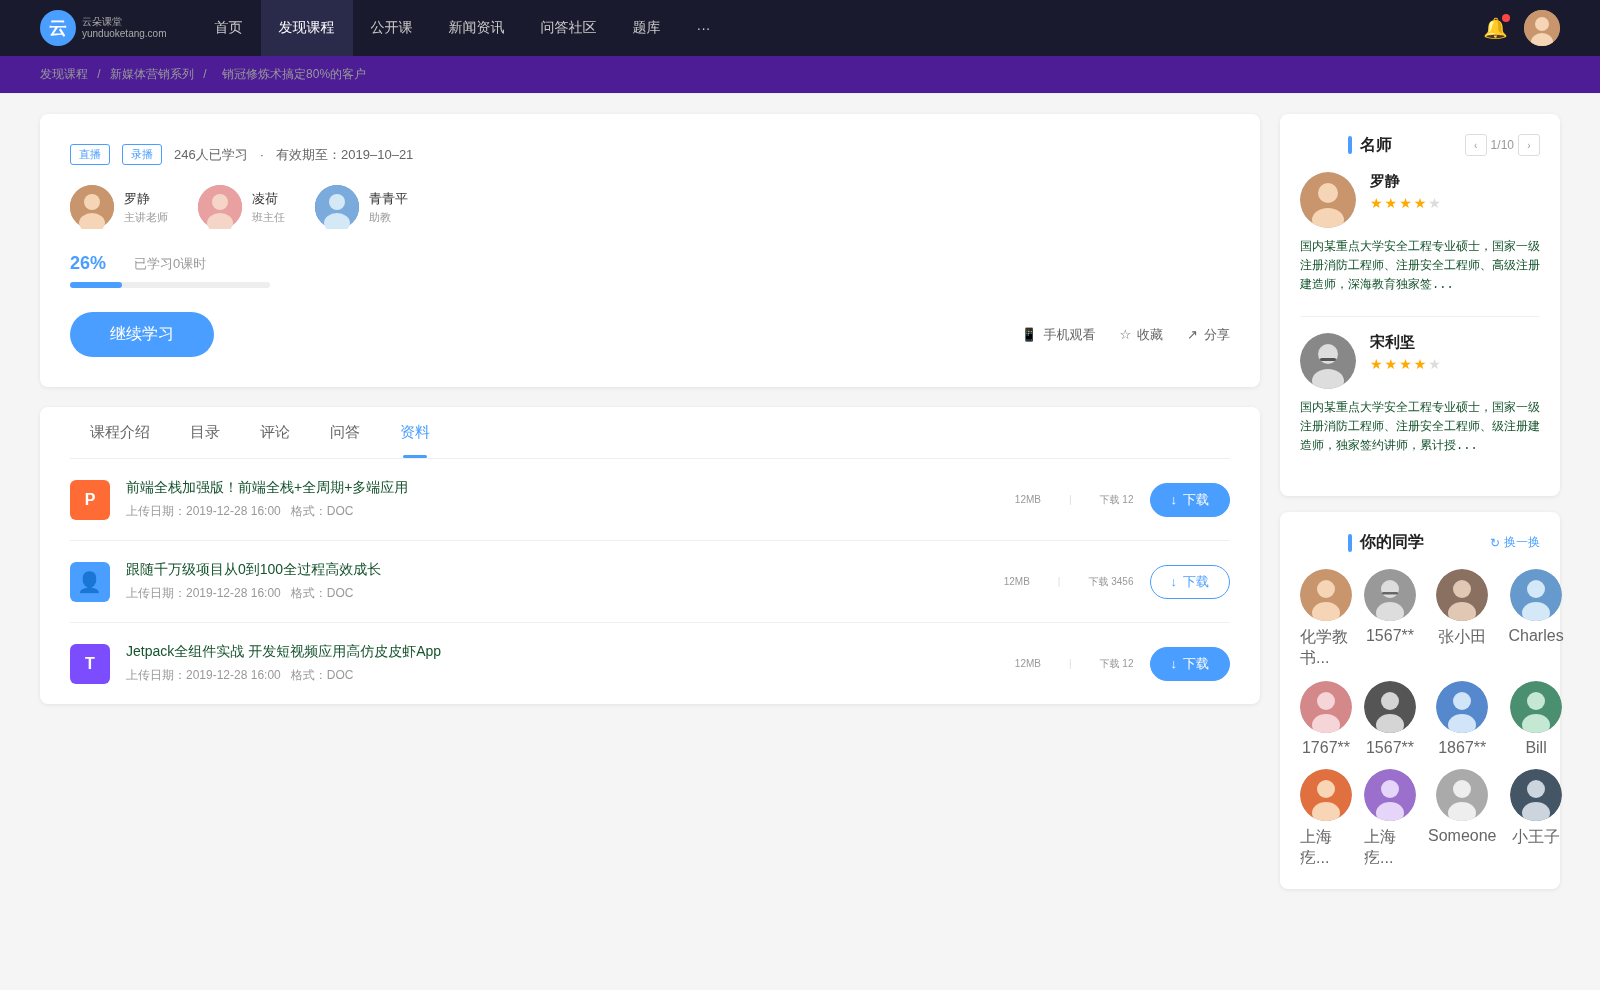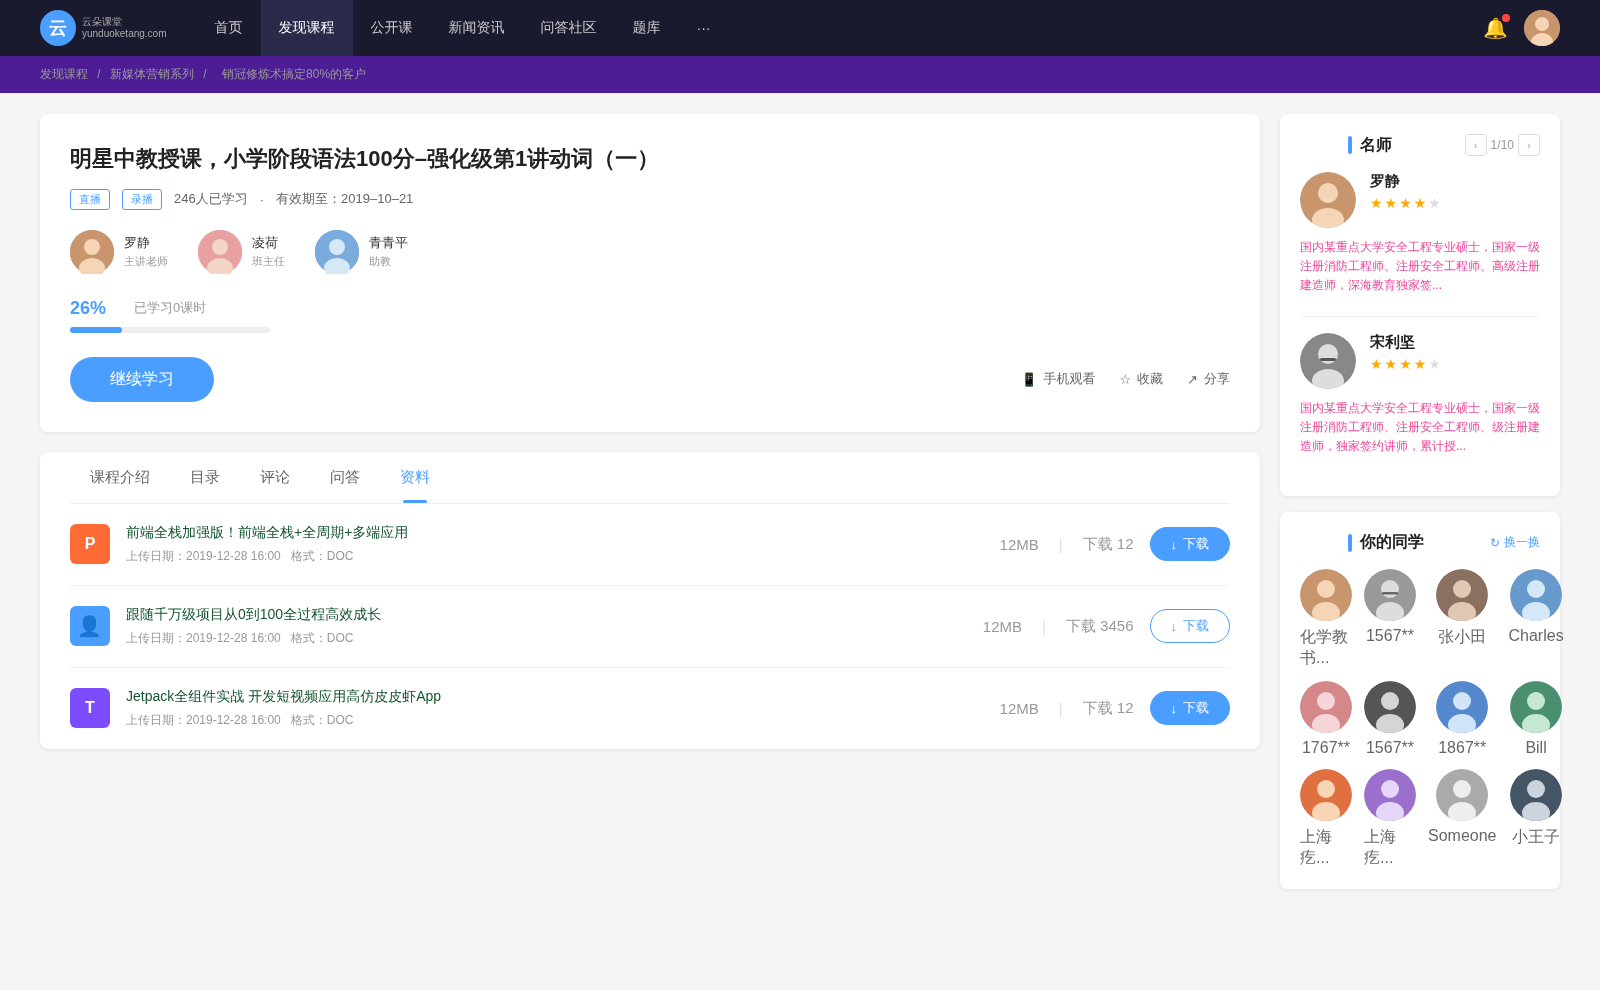--- a/index.html
+++ b/index.html
@@ -69,21 +69,21 @@
     .resource-list { padding: 0; }
     .resource-item { display: flex; align-items: center; padding: 20px 0; border-bottom: 1px solid #f0f0f0; gap: 16px; }
     .resource-item:last-child { border-bottom: none; }
     .resource-icon { width: 40px; height: 40px; border-radius: 6px; display: flex; align-items: center; justify-content: center; font-size: 16px; font-weight: bold; color: white; flex-shrink: 0; }
     .icon-p { background: #ff6b35; }
     .icon-person { background: #4a9eff; }
     .icon-t { background: #7c4dff; }
     .resource-info { flex: 1; min-width: 0; }
     .resource-title { font-size: 14px; font-weight: 500; color: #14532d; margin-bottom: 6px; }
     .resource-meta { font-size: 12px; color: #999; }
-    .resource-stats { display: flex; align-items: center; gap: 20px; color: #999; font-size: 15px; white-space: nowrap; }
+    .resource-stats { display: flex; align-items: center; gap: 28px; color: #999; font-size: 10px; white-space: nowrap; }
     .stat-sep { color: #ddd; }
     .btn-download { background: white; border: 1px solid #4a9eff; color: #4a9eff; border-radius: 20px; padding: 7px 20px; font-size: 13px; cursor: pointer; display: flex; align-items: center; gap: 6px; white-space: nowrap; }
     .btn-download-filled { background: #4a9eff; border: 1px solid #4a9eff; color: white; border-radius: 20px; padding: 7px 20px; font-size: 13px; cursor: pointer; display: flex; align-items: center; gap: 6px; white-space: nowrap; }
 
     
     .sidebar-panel { background: white; border-radius: 8px; padding: 20px; box-shadow: 0 1px 4px rgba(0,0,0,0.08); margin-bottom: 16px; }
     .panel-header { display: flex; align-items: center; justify-content: space-between; margin-bottom: 16px; padding-left: 48px; }
     .panel-title { display: flex; align-items: center; gap: 8px; font-size: 16px; font-weight: 600; color: #222; }
     .panel-title-bar { width: 4px; height: 18px; background: #4a9eff; border-radius: 2px; }
     .panel-nav { display: flex; align-items: center; gap: 4px; color: #999; font-size: 12px; }
@@ -91,21 +91,21 @@
 
     
     .teacher-card { margin-bottom: 20px; }
     .teacher-top { display: flex; align-items: flex-start; gap: 14px; margin-bottom: 10px; }
     .teacher-avatar { width: 56px; height: 56px; border-radius: 50%; background: #ddd; flex-shrink: 0; overflow: hidden; display: flex; align-items: center; justify-content: center; }
     .teacher-info { flex: 1; }
     .teacher-name { font-size: 15px; font-weight: 600; color: #222; margin-bottom: 4px; }
     .stars { display: flex; gap: 2px; }
     .star { color: #ffaa00; font-size: 14px; }
     .star-empty { color: #ddd; font-size: 14px; }
-    .teacher-desc { font-size: 12px; color: #ec4899; line-height: 1.6; }
+    .teacher-desc { font-size: 12px; color: #14532d; line-height: 1.6; font-family: Liberation Mono, monospace; }
     .teacher-divider { border: none; border-top: 1px solid #f0f0f0; margin: 16px 0; }
 
     
     .classmates-grid { display: grid; grid-template-columns: repeat(4, 1fr); gap: 12px; }
     .classmate-item { display: flex; flex-direction: column; align-items: center; gap: 6px; cursor: pointer; }
     .classmate-avatar { width: 52px; height: 52px; border-radius: 50%; overflow: hidden; background: #ddd; display: flex; align-items: center; justify-content: center; }
     .classmate-name { font-size: 16px; color: #666; text-align: left; }
 
     
     .av-brown { background: #c8956c; }
@@ -155,21 +155,20 @@
   <a href="#">新媒体营销系列</a>
   <span> / </span>
   <span>销冠修炼术搞定80%的客户</span>
 </div>
 
 <div class="main-layout">
 
   <div class="content-area">
 
     <div class="course-card">
-      <h1 class="course-title">明星中教授课，小学阶段语法100分–强化级第1讲动词（一）</h1>
 
       <div class="course-meta">
         <span class="badge badge-live">直播</span>
         <span class="badge badge-record">录播</span>
         <span class="meta-text">246人已学习</span>
         <span class="meta-text">·</span>
         <span class="meta-text">有效期至：2019–10–21</span>
       </div>
 
       <div class="instructors">

